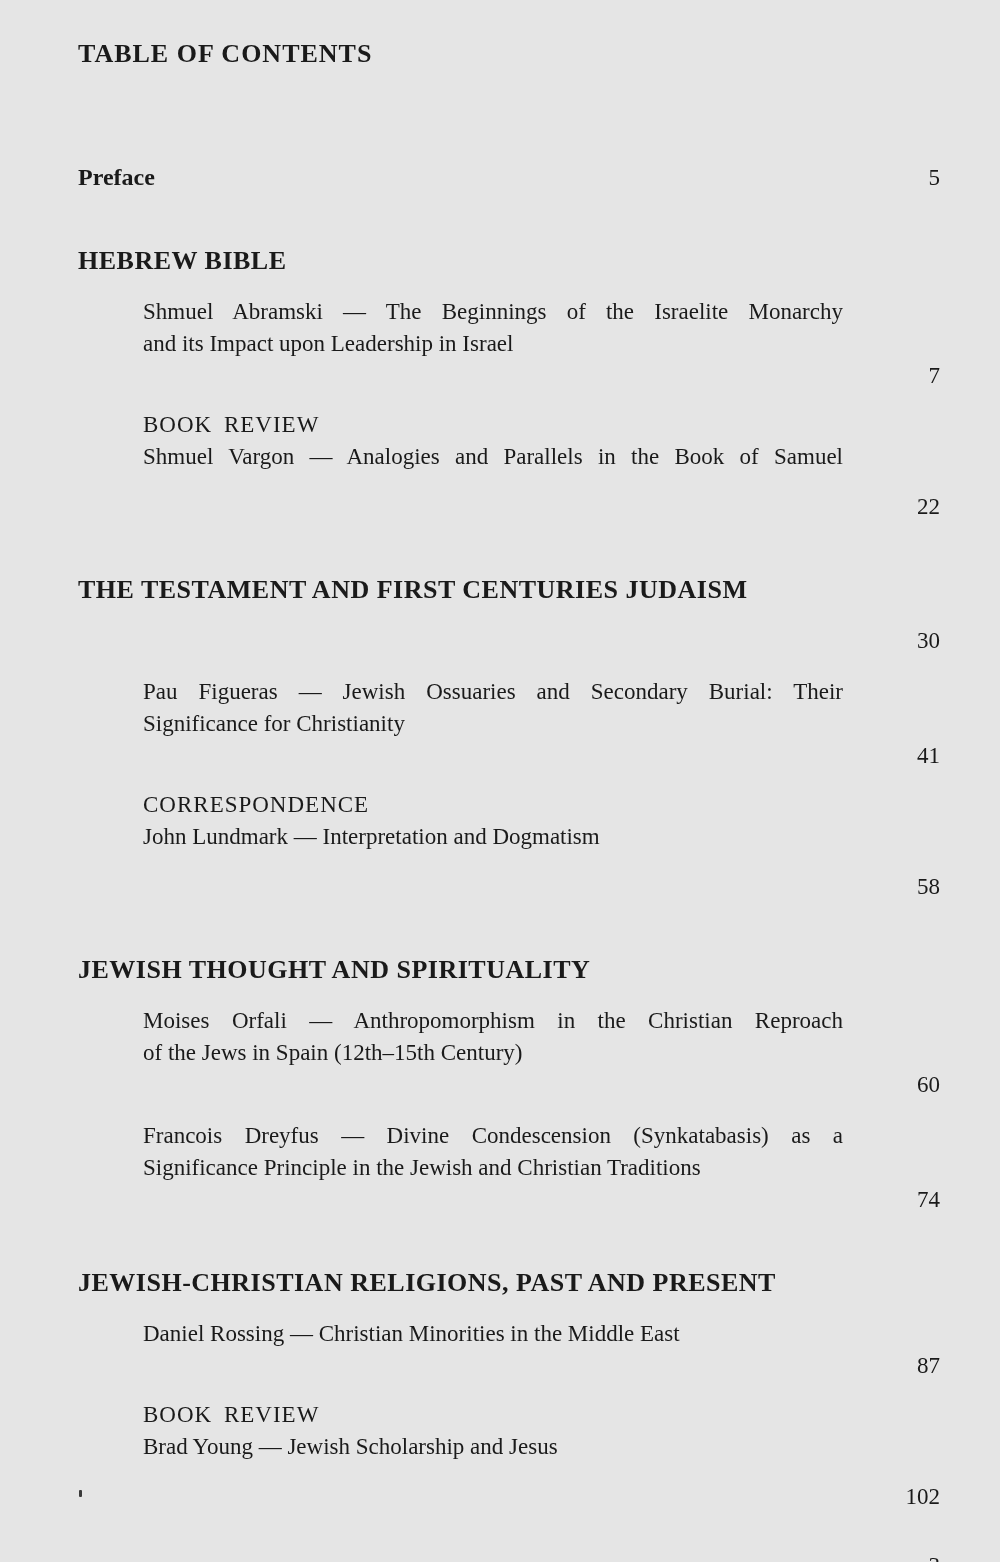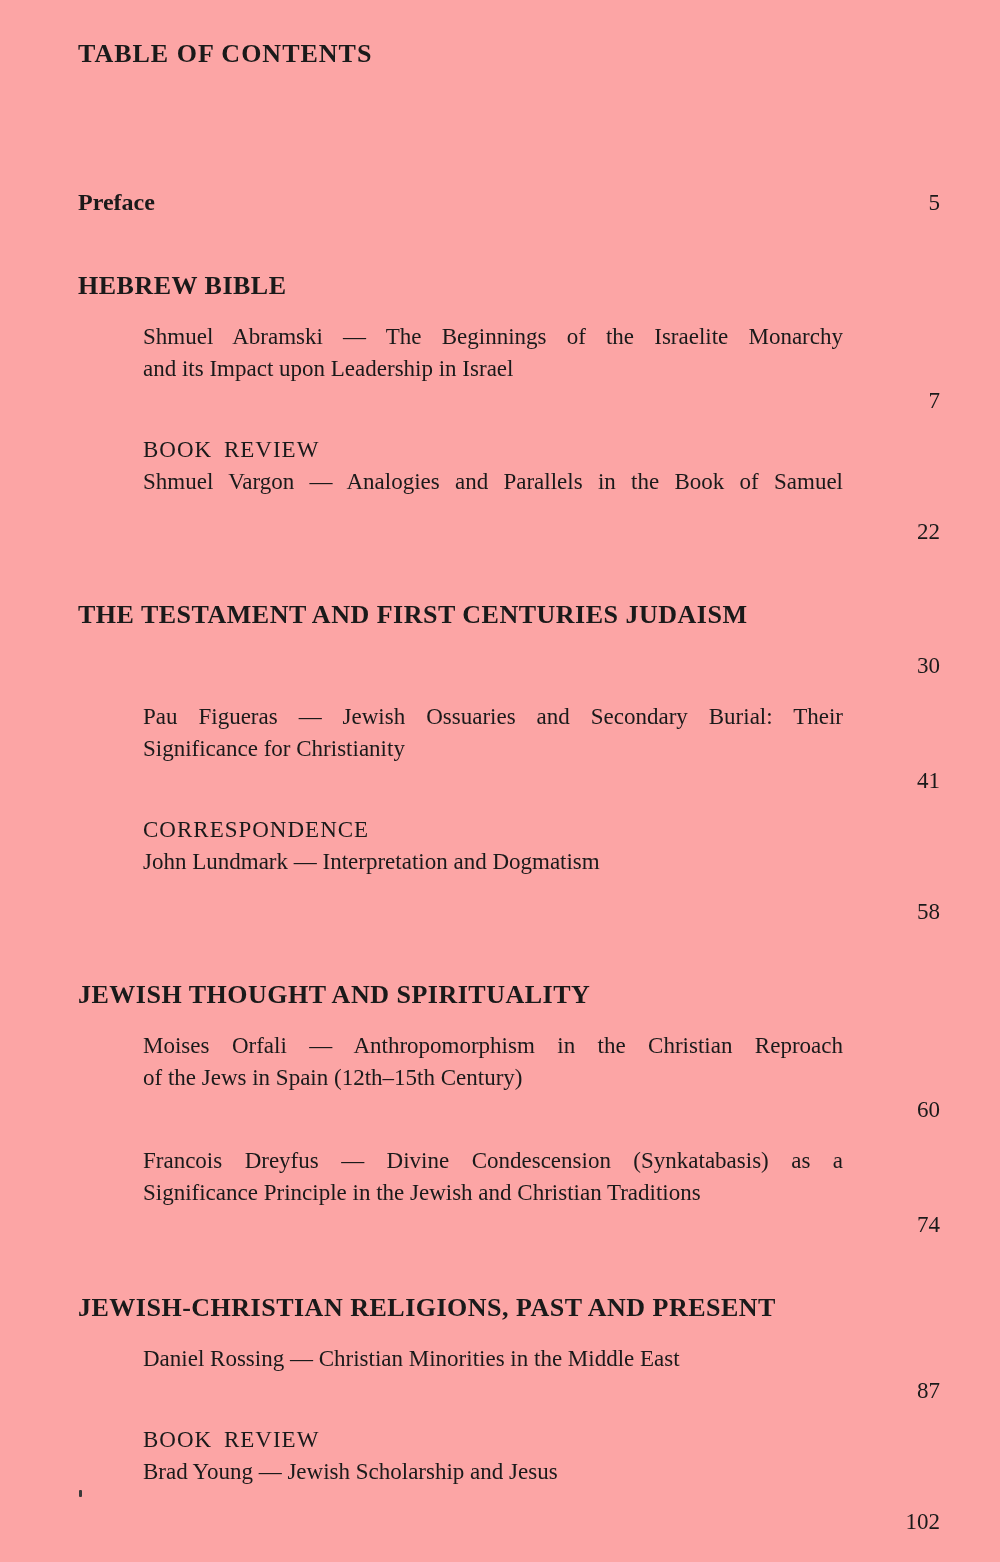--- a/index.html
+++ b/index.html
@@ -1,34 +1,34 @@
 <!DOCTYPE html>
 <html><head>
 <meta charset="utf-8">
 <style>
   html,body{margin:0;padding:0;background:#fdfdfc;}
   .page{
     position:relative;
     width:1000px;height:1562px;
     box-sizing:border-box;
     padding:38px 60px 0 78px;
-    background:#fca5a5;
+    background:#e5e5e5;
     overflow:hidden;
     font-family:"Liberation Serif","DejaVu Serif",serif;
     color:#1a1a1a;
   }
   .title{
     margin:0;
     font-size:26px;font-weight:bold;
     letter-spacing:1px;
     line-height:32px;
   }
   .preface-row{
     display:flex;justify-content:space-between;align-items:baseline;
-    margin-top:116px;
+    margin-top:91px;
     line-height:32px;
     text-align:right;
   }
   .preface-label{font-weight:bold;font-size:24px;}
   .pageno{font-size:23px;}
   .section{margin:0;}
   .section-heading{
     margin:51px 0 0 0;
     font-size:26px;font-weight:bold;
     letter-spacing:0.5px;

